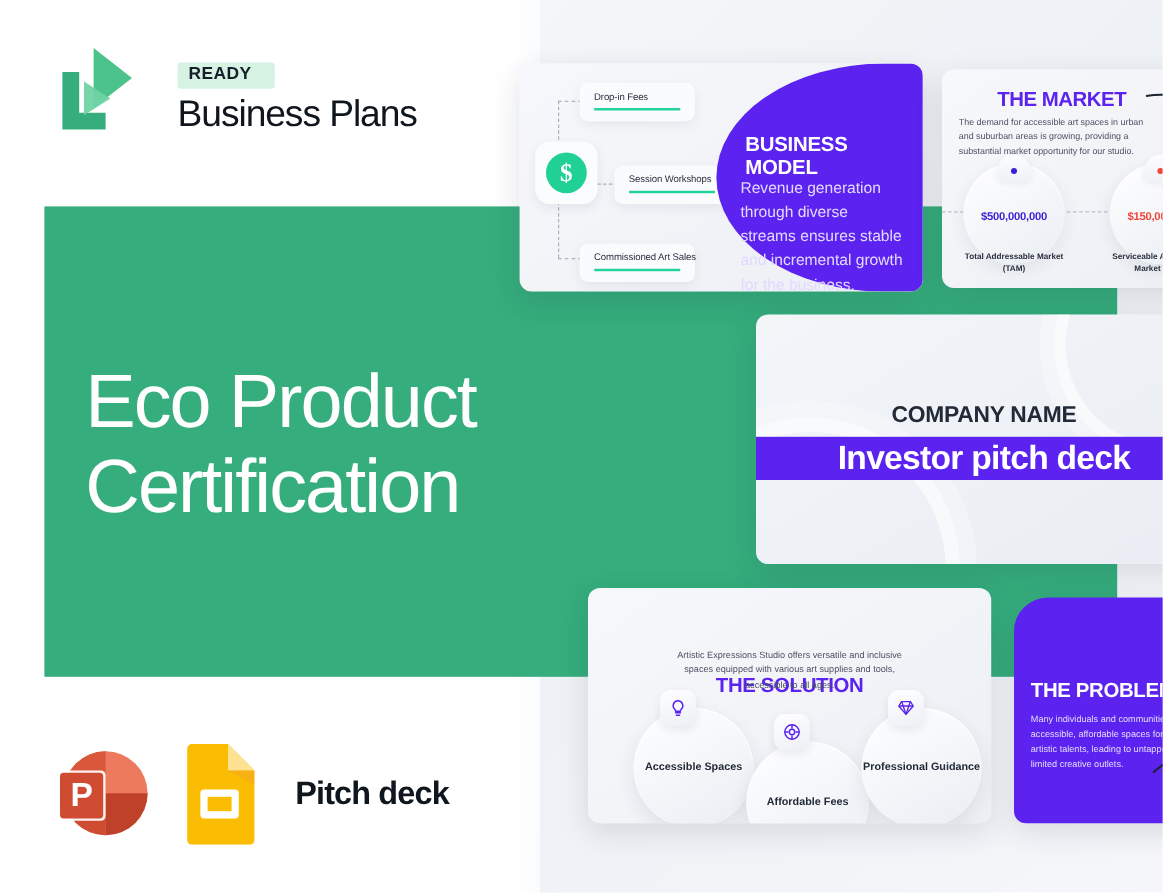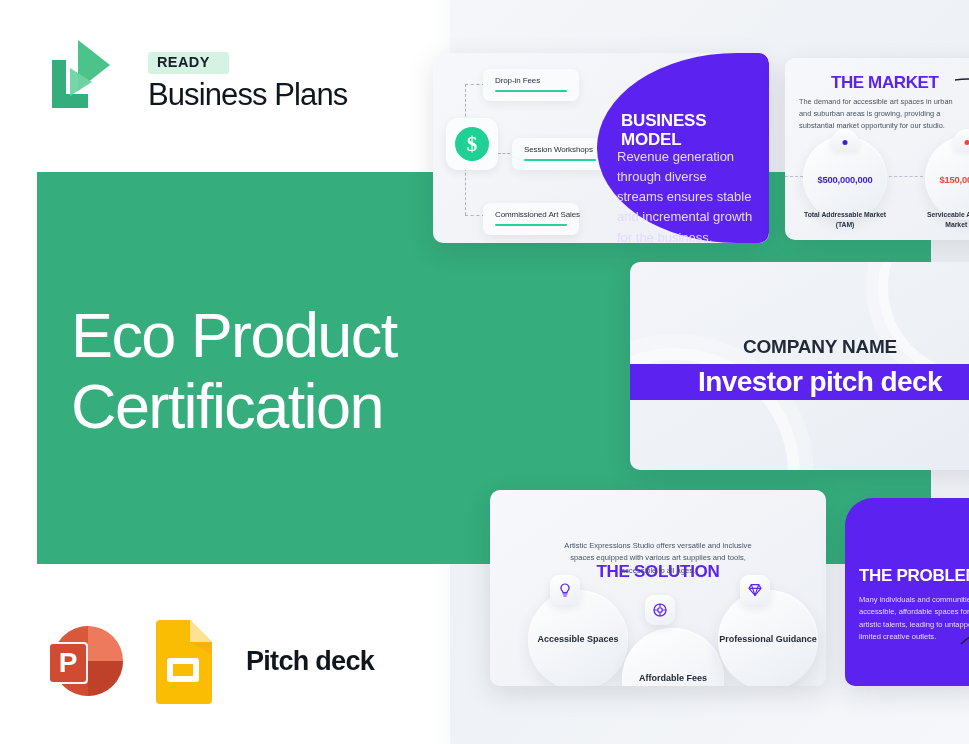--- a/index.html
+++ b/index.html
@@ -340,21 +340,21 @@
       <span>Accessible Spaces</span>
     </div>
     <div class="sl-badge" style="left:60px; top:85px;">
       <svg width="16" height="16" viewBox="0 0 24 24" fill="none" stroke="#5b22f0" stroke-width="1.8" stroke-linecap="round" stroke-linejoin="round">
         <path d="M9 18h6"></path>
           <path d="M10 21h4"></path>
         <path d="M12 3a6 6 0 0 0-4 10.5c.7.8 1 1.6 1 2.5h6c0-.9.3-1.7 1-2.5A6 6 0 0 0 12 3z"></path>
       </svg>
     </div>
 
-    <div class="sl-circle" style="left:132px; top:138px; width:102px; height:102px;">
+    <div class="sl-circle" style="left:132px; top:128px; width:102px; height:102px;">
       <span>Affordable Fees</span>
     </div>
     <div class="sl-badge" style="left:155px; top:105px;">
       <svg width="16" height="16" viewBox="0 0 24 24" fill="none" stroke="#5b22f0" stroke-width="1.8">
         <circle cx="12" cy="12" r="9"></circle>
           <circle cx="12" cy="12" r="3.4"></circle>
         <path d="M12 3v4M12 17v4M3 12h4M17 12h4" stroke-linecap="round"></path>
       </svg>
     </div>
 

